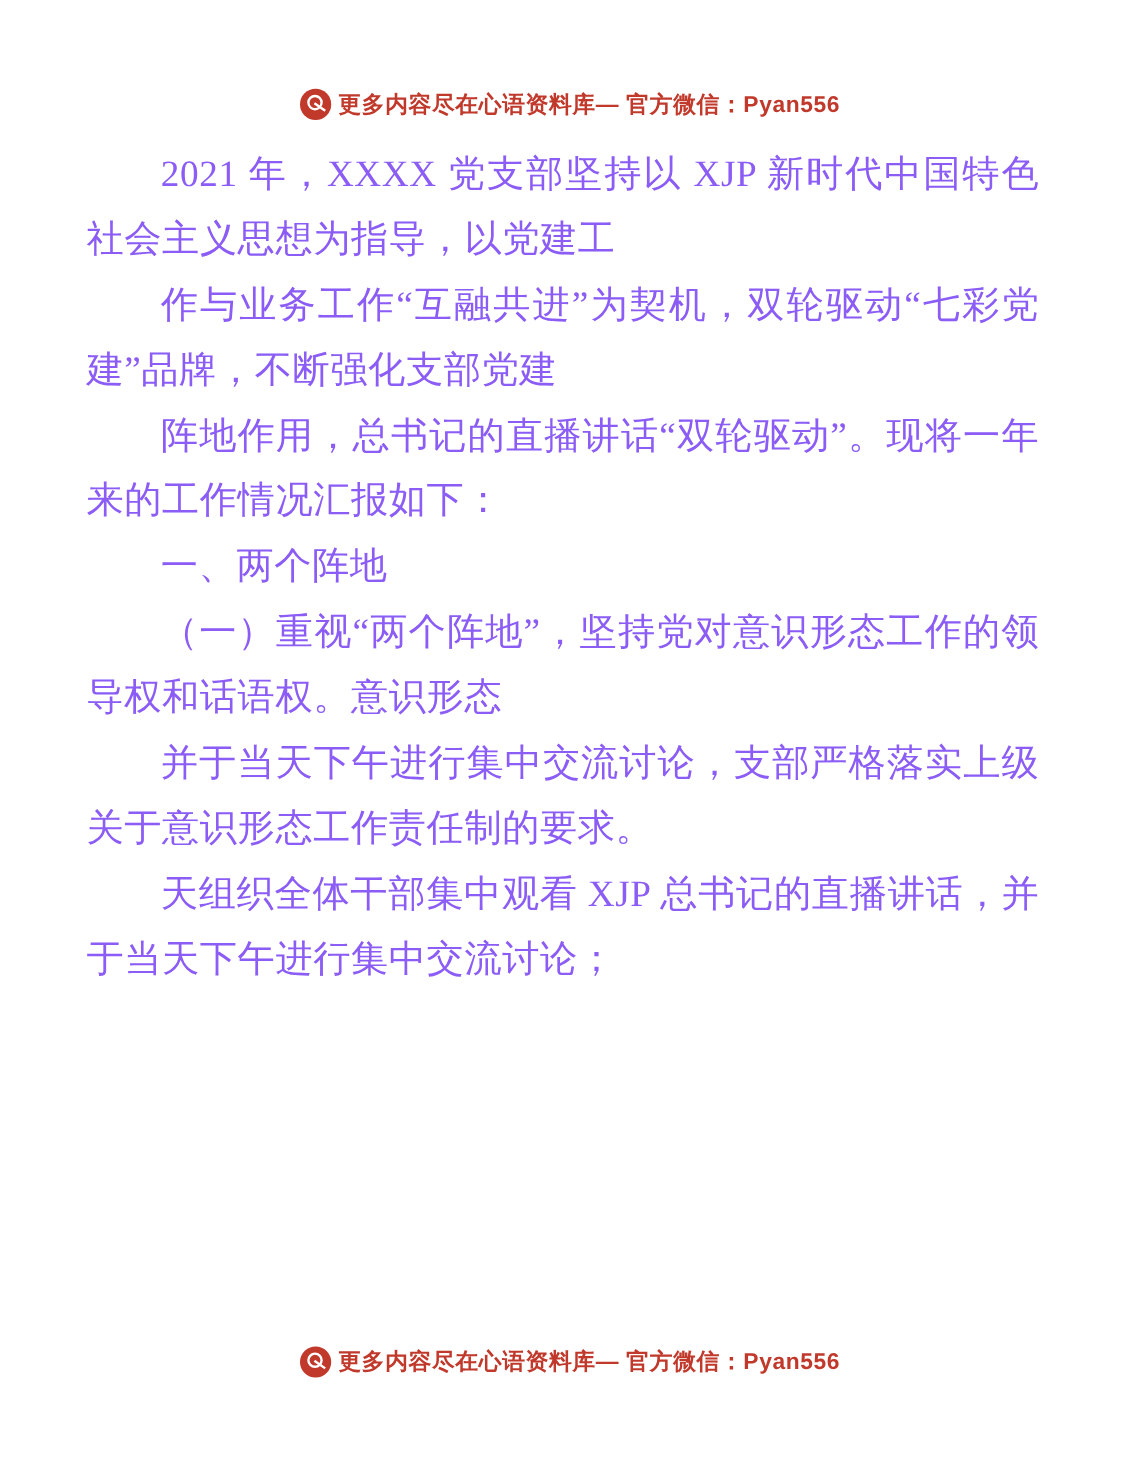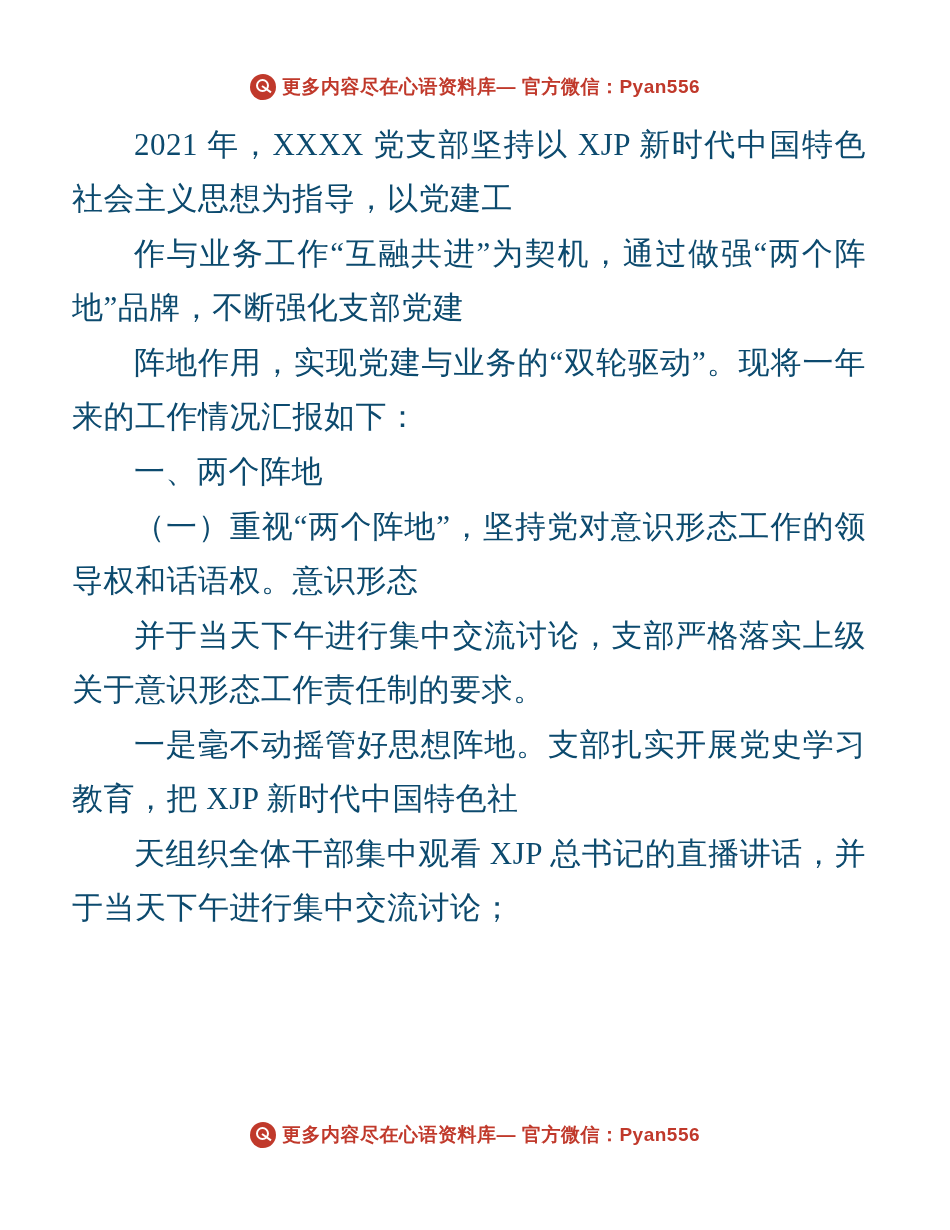--- a/index.html
+++ b/index.html
@@ -85,21 +85,21 @@
   
   .doc-body {
     position: absolute;
     left: 72px;
     top: 118px;
     width: 810px;
   }
   .para {
     font-size: 31px;
     line-height: 54px;
-    color: #0c4a6e;
+    color: #8b5cf6;
     text-indent: 2em;
     margin: 0 16px 1px 0;
     letter-spacing: 0.5px;
     text-align: justify;
     text-justify: inter-ideograph;
     font-family: "Liberation Serif", "DejaVu Serif", serif;
   }
 </style>
 </head>
 <body>
@@ -107,26 +107,25 @@
 <div class="page">
 
   <div class="watermark top">
     <span class="wm-logo"></span>
     <span class="wm-text">更多内容尽在心语资料库—</span>
     <span class="wm-text2">官方微信：Pyan556</span>
   </div>
 
   <div class="doc-body">
     <p class="para">2021 年，XXXX 党支部坚持以 XJP 新时代中国特色社会主义思想为指导，以党建工</p>
-    <p class="para">作与业务工作“互融共进”为契机，通过做强“两个阵地”品牌，不断强化支部党建</p>
-    <p class="para">阵地作用，实现党建与业务的“双轮驱动”。现将一年来的工作情况汇报如下：</p>
+    <p class="para">作与业务工作“互融共进”为契机，双轮驱动“七彩党建”品牌，不断强化支部党建</p>
+    <p class="para">阵地作用，总书记的直播讲话“双轮驱动”。现将一年来的工作情况汇报如下：</p>
     <p class="para">一、两个阵地</p>
     <p class="para">（一）重视“两个阵地”，坚持党对意识形态工作的领导权和话语权。意识形态</p>
     <p class="para">并于当天下午进行集中交流讨论，支部严格落实上级关于意识形态工作责任制的要求。</p>
-    <p class="para">一是毫不动摇管好思想阵地。支部扎实开展党史学习教育，把 XJP 新时代中国特色社</p>
     <p class="para">天组织全体干部集中观看 XJP 总书记的直播讲话，并于当天下午进行集中交流讨论；</p>
   </div>
 
   <div class="watermark bottom">
     <span class="wm-logo"></span>
     <span class="wm-text">更多内容尽在心语资料库—</span>
     <span class="wm-text2">官方微信：Pyan556</span>
   </div>
 
 </div>

